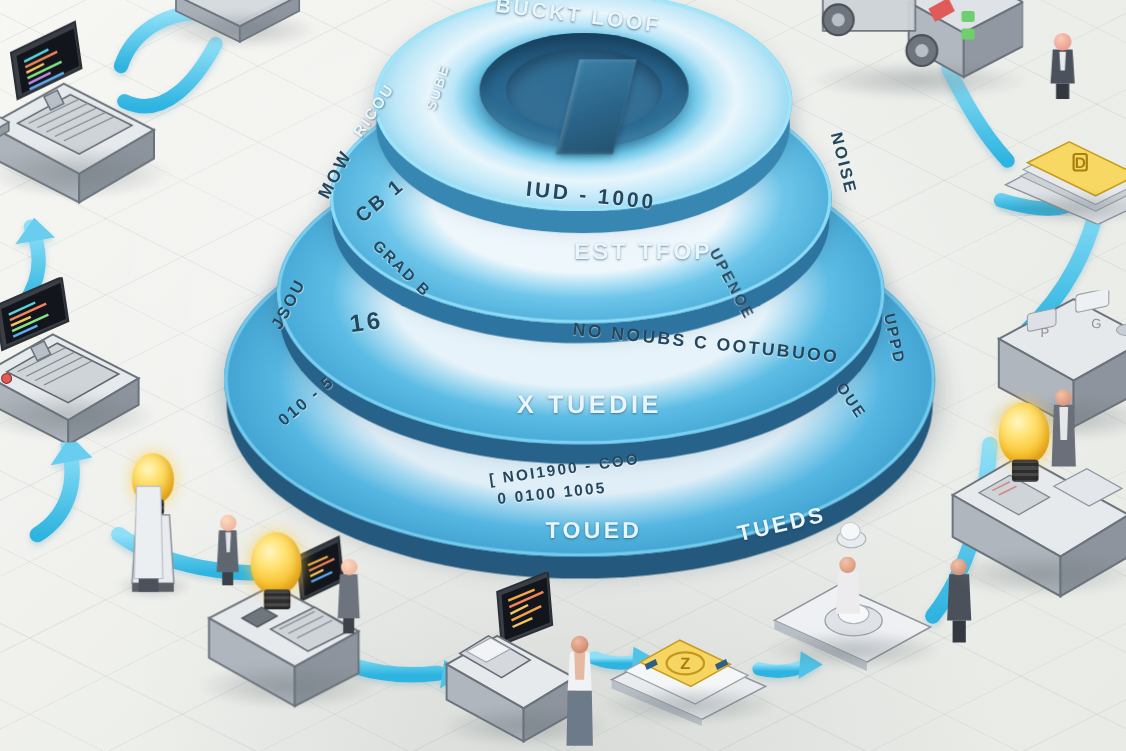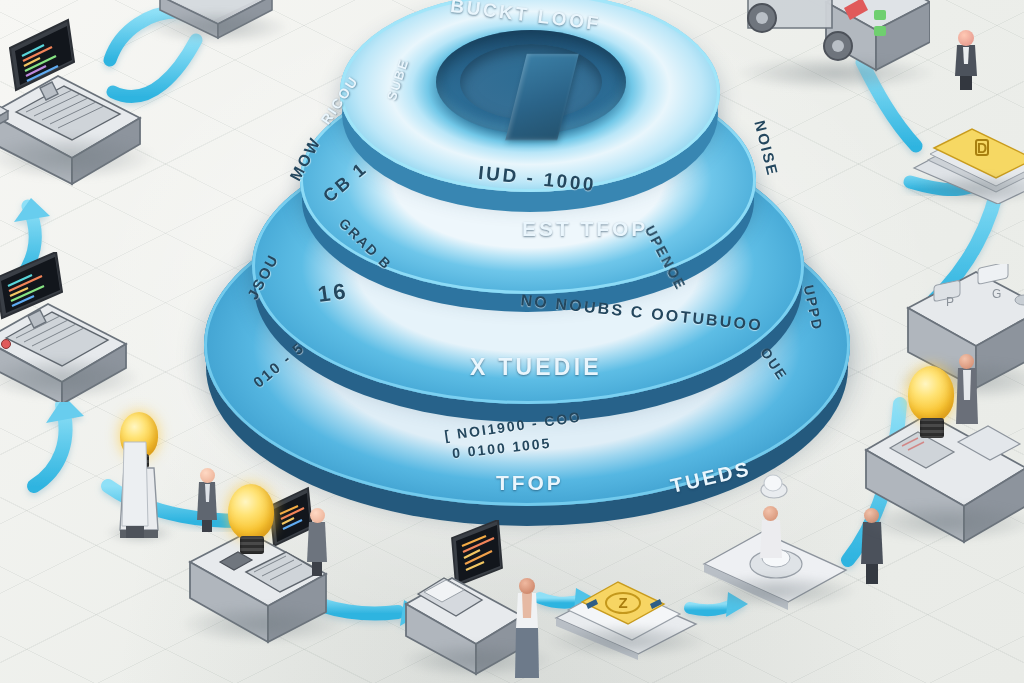--- a/index.html
+++ b/index.html
@@ -248,21 +248,21 @@
       <div class="hole"></div>
       <div class="hole-inner"></div>
       <div class="notch"></div>
     </div>
   </div>
 
   <div class="ring-label lbl-top">BUCKT LOOF</div>
   <div class="ring-label dark lbl-ud">IUD - 1000</div>
   <div class="ring-label lbl-esttfop">EST TFOP</div>
   <div class="ring-label lbl-xtuedie">X TUEDIE</div>
-  <div class="ring-label lbl-toued">TFOP</div>
+  <div class="ring-label lbl-toued">TOUED</div>
   <div class="ring-label lbl-tueds">TUEDS</div>
   <div class="ring-label dark lbl-nonoubs">NO NOUBS C OOTUBUOO</div>
   <div class="ring-label dark lbl-noise">NOISE</div>
   <div class="ring-label dark lbl-upenoe">UPENOE</div>
   <div class="ring-label dark lbl-emotion">[ NOI1900 - COO</div>
   <div class="ring-label dark lbl-binary">0 0100 1005</div>
   <div class="ring-label dark lbl-mow">MOW</div>
   <div class="ring-label dark lbl-cb1">CB 1</div>
   <div class="ring-label dark lbl-16">16</div>
   <div class="ring-label dark lbl-gradb">GRAD B</div>

